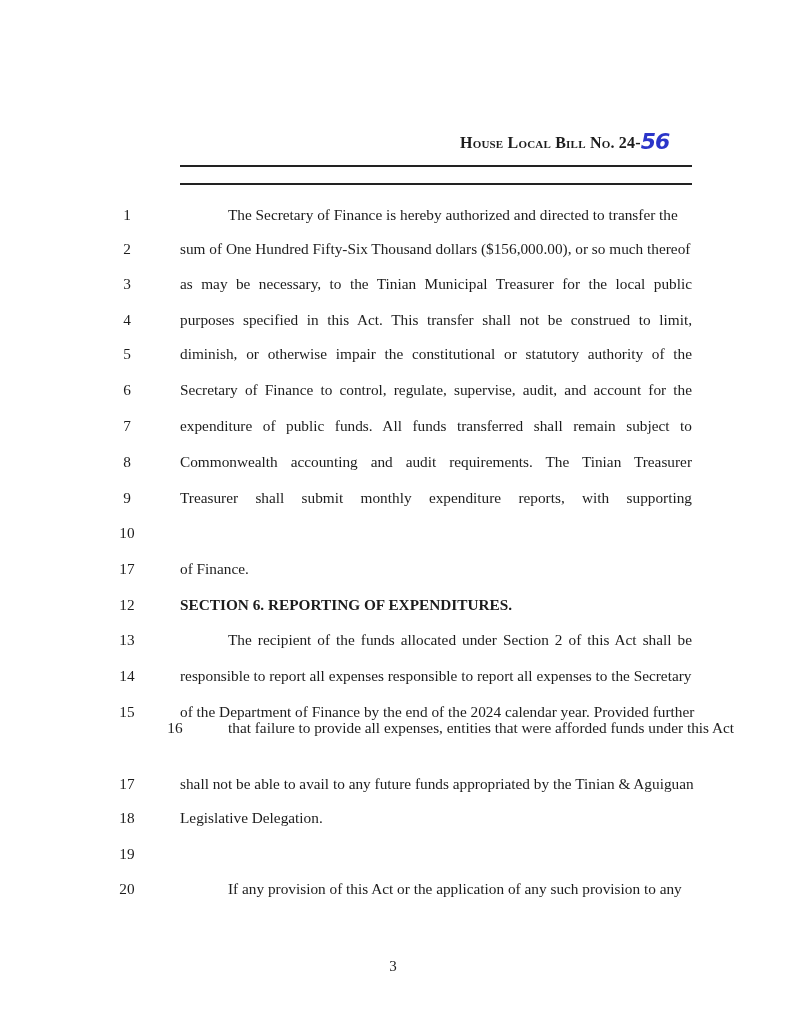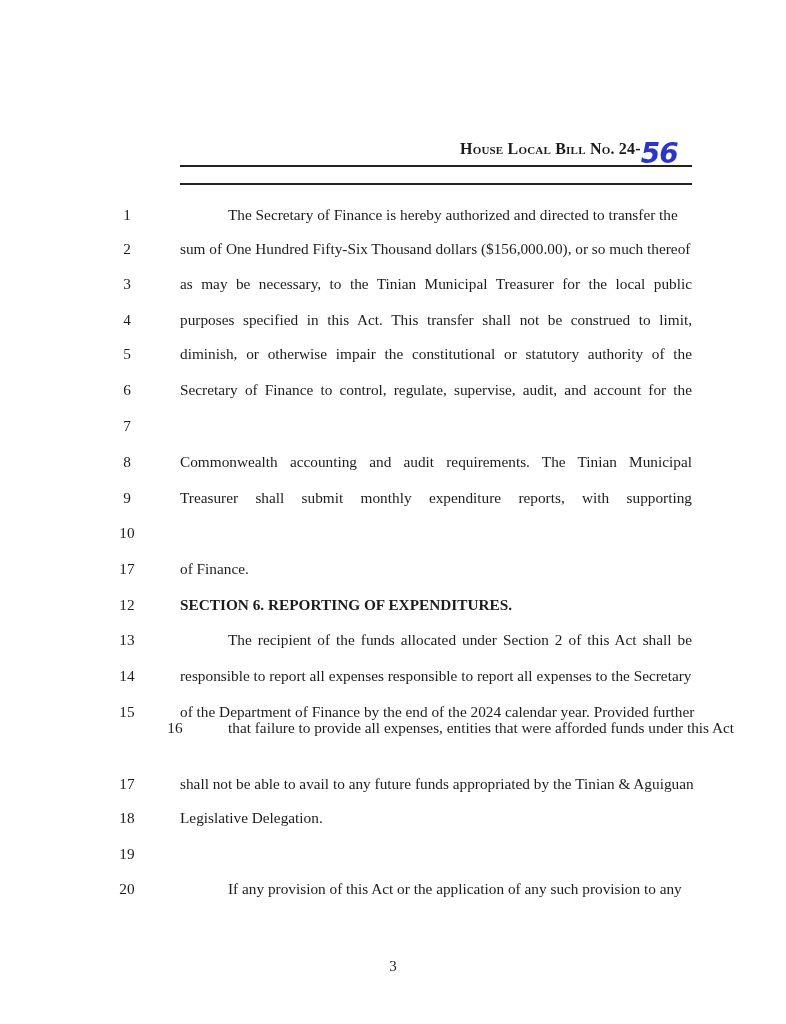--- a/index.html
+++ b/index.html
@@ -7,22 +7,22 @@
     width: 786px; height: 1024px; background: #ffffff; position: relative; overflow: hidden;
     font-family: "Liberation Serif", "DejaVu Serif", serif; color: #1c1c1c;
   }
   .header {
     position: absolute; top: 128px; left: 460px; height: 28px;
     font-size: 16px; font-weight: bold; font-variant: small-caps; letter-spacing: 0.2px;
     white-space: nowrap;
   }
   .header .num {
     font-family: "DejaVu Sans", sans-serif; font-style: italic; font-weight: bold;
-    color: #2b35c9; font-size: 28px; font-variant: normal; letter-spacing: -1px;
-    position: relative; top: 9px;
+    color: #2b35c9; font-size: 22px; font-variant: normal; letter-spacing: -1px;
+    position: relative; top: 1px;
   }
   .rule { position: absolute; left: 180px; width: 512px; height: 2px; background: #222; }
   .rule.r1 { top: 165px; }
   .rule.r2 { top: 183px; }
   .line { position: absolute; left: 0; width: 786px; height: 24px; font-size: 15.3px; line-height: 24px; }
   .ln { position: absolute; left: 112px; width: 30px; text-align: center; }
   .tx { position: absolute; left: 180px; width: 512px; white-space: nowrap; }
   .tx.justify { text-align: justify; text-align-last: justify; white-space: normal; }
   .tx.indent { left: 228px; width: 464px; }
   .tx.bold { font-weight: bold; }
@@ -58,24 +58,25 @@
       <div class="line" style="top: 342px;">
         <span class="ln">5</span>
         <span class="tx justify">diminish, or otherwise impair the constitutional or statutory authority of the</span>
       </div>
       <div class="line" style="top: 378px;">
         <span class="ln">6</span>
         <span class="tx justify">Secretary of Finance to control, regulate, supervise, audit, and account for the</span>
       </div>
       <div class="line" style="top: 414px;">
         <span class="ln">7</span>
+        <span class="tx justify">expenditure of public funds.  All funds transferred shall remain subject to</span>
       </div>
       <div class="line" style="top: 450px;">
         <span class="ln">8</span>
-        <span class="tx justify">Commonwealth accounting and audit requirements.  The Tinian Municipal</span>
+        <span class="tx justify">Commonwealth accounting and audit requirements.  The Tinian Treasurer</span>
       </div>
       <div class="line" style="top: 486px;">
         <span class="ln">9</span>
         <span class="tx justify">Treasurer shall submit monthly expenditure reports, with supporting</span>
       </div>
       <div class="line" style="top: 521px;">
         <span class="ln">10</span>
       </div>
       <div class="line" style="top: 557px;">
         <span class="ln">17</span>

